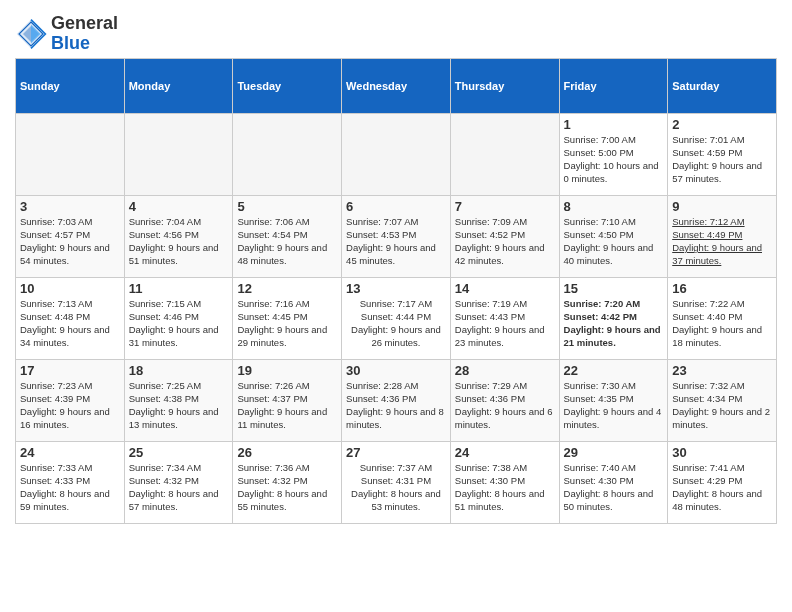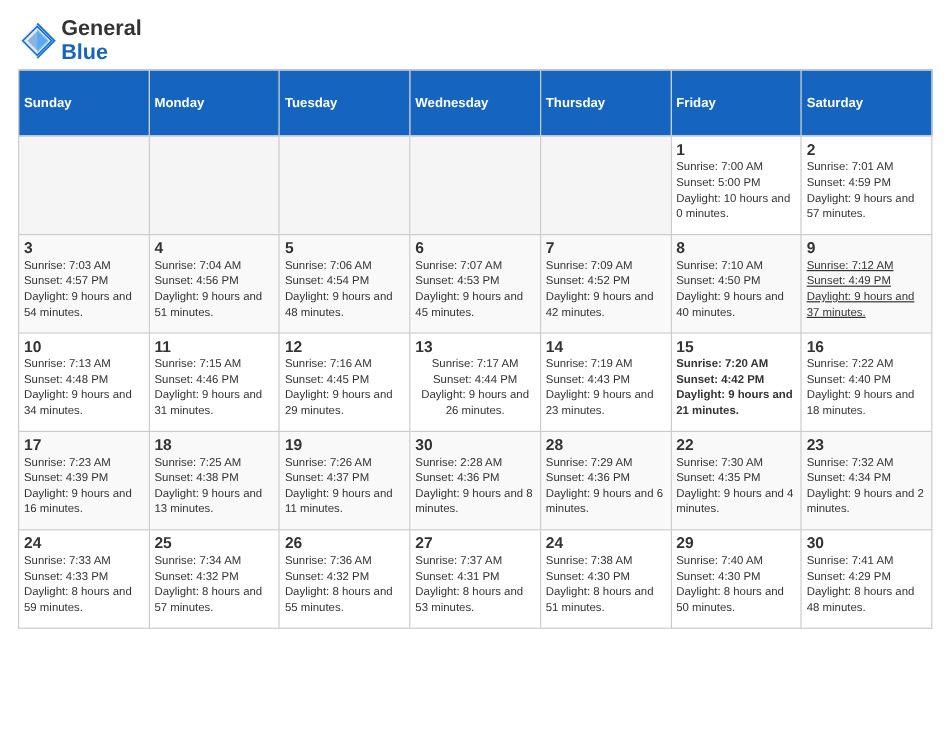--- a/index.html
+++ b/index.html
@@ -300,21 +300,21 @@
 Daylight: 8 hours and 57 minutes.</div>
           </td>
           <td>
             <span class="day-num">26</span>
             <div class="day-info" style="white-space: pre-line;">Sunrise: 7:36 AM
 Sunset: 4:32 PM
 Daylight: 8 hours and 55 minutes.</div>
           </td>
           <td>
             <span class="day-num">27</span>
-            <div class="day-info" style="white-space: pre-line;">Sunrise: 7:37 AM
+            <div class="day-info" style="white-space: pre-line; text-align: center;">Sunrise: 7:37 AM
 Sunset: 4:31 PM
 Daylight: 8 hours and 53 minutes.</div>
           </td>
           <td>
             <span class="day-num">24</span>
             <div class="day-info" style="white-space: pre-line;">Sunrise: 7:38 AM
 Sunset: 4:30 PM
 Daylight: 8 hours and 51 minutes.</div>
           </td>
           <td>

